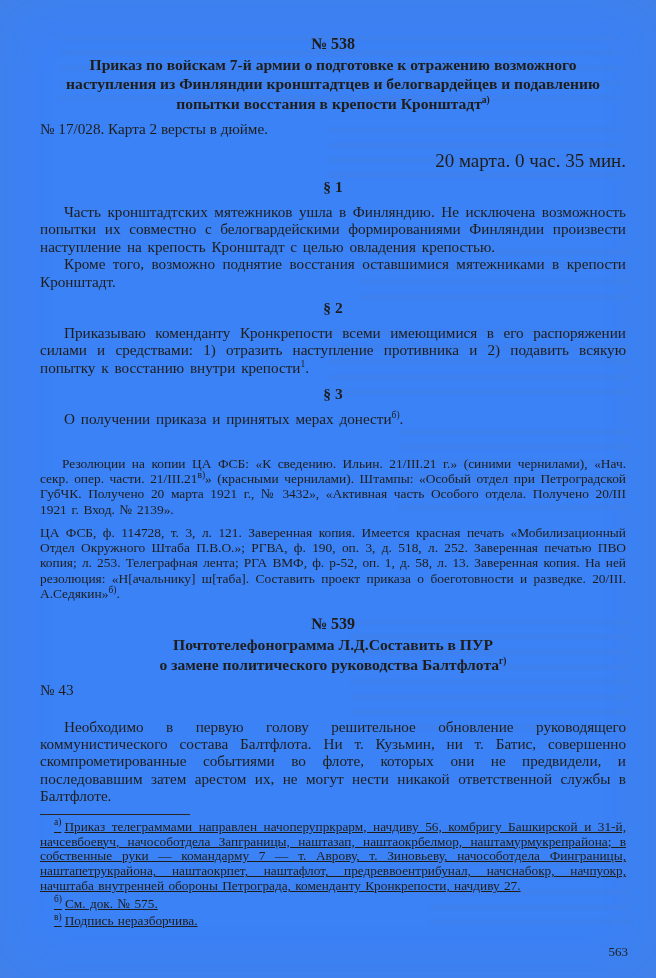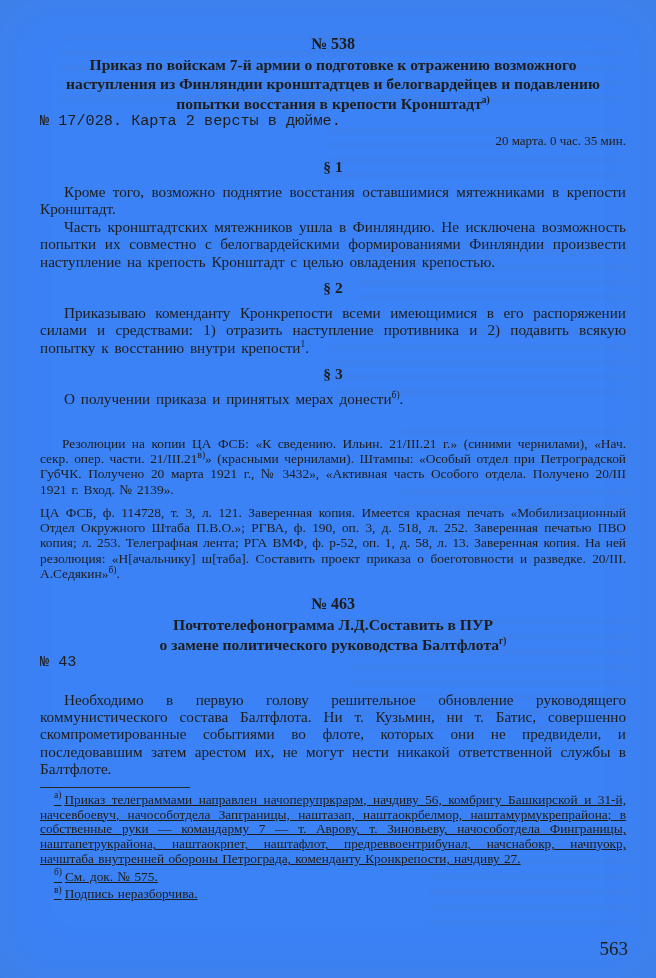--- a/index.html
+++ b/index.html
@@ -50,27 +50,27 @@
   .doc-title {
     text-align: center;
     font-weight: bold;
     font-size: 15.6px;
     line-height: 19.4px;
     margin: 0 6px;
   }
   .refline {
     font-size: 15.2px;
     line-height: 17.4px;
-    font-family: Liberation Mono, monospace;
+    margin-top: 7px;
   }
   .right-block {
     text-align: right;
-    font-size: 13px;
+    font-size: 19px;
     line-height: 17.4px;
-    margin-top: 1px;
+    margin-top: 14px;
   }
   .sect {
     text-align: center;
     font-weight: bold;
     font-size: 15.5px;
     margin: 9px 0 7px 0;
   }
   .para {
     font-size: 15.2px;
     line-height: 17.4px;
@@ -115,21 +115,21 @@
     word-spacing: 1px;
     text-indent: 14px;
     margin: 0 0 2.5px 0;
     text-decoration: underline;
   }
   .fn sup { margin-right: 3px; }
   .pageno {
     position: absolute;
     right: 28px;
     bottom: 18px;
-    font-size: 19px;
+    font-size: 13px;
   }
 </style>
 </head>
 <body>
 
 <div class="page">
 
   <div class="bleed b1"></div>
   <div class="bleed b2"></div>
   <div class="bleed b3"></div>
@@ -144,37 +144,37 @@
       <div class="doc-num">№ 538</div>
       <h1 class="doc-title"><span>Приказ по войскам 7-й армии о подготовке к отражению возможного наступления из Финляндии кронштадтцев и белогвардейцев и подавлению попытки восстания в крепости Кронштадт</span><sup>а)</sup></h1>
 
       <div class="refline">№ 17/028. Карта 2 версты в дюйме.</div>
 
       <div class="right-block">
         <div>20 марта. 0 час. 35 мин.</div>
       </div>
 
       <div class="sect">§ 1</div>
+      <p class="para">Часть кронштадтских мятежников ушла в Финляндию. Не исключена возможность попытки их совместно с белогвардейскими формированиями Финляндии произвести наступление на крепость Кронштадт с целью овладения крепостью.</p>
       <p class="para">Кроме того, возможно поднятие восстания оставшимися мятежниками в крепости Кронштадт.</p>
-      <p class="para">Часть кронштадтских мятежников ушла в Финляндию. Не исключена возможность попытки их совместно с белогвардейскими формированиями Финляндии произвести наступление на крепость Кронштадт с целью овладения крепостью.</p>
 
       <div class="sect">§ 2</div>
       <p class="para"><span>Приказываю коменданту Кронкрепости всеми имеющимися в его распоряжении силами и средствами: 1) отразить наступление противника и 2) подавить всякую попытку к восстанию внутри крепости</span><sup>1</sup><span>.</span></p>
 
       <div class="sect">§ 3</div>
       <p class="para"><span>О получении приказа и принятых мерах донести</span><sup>б)</sup><span>.</span></p>
 
 
       <p class="small indent res-para"><span>Резолюции на копии ЦА ФСБ: «К сведению. Ильин. 21/III.21 г.» (синими чернилами), «Нач. секр. опер. части. 21/III.21</span><sup>в)</sup><span>» (красными чернилами). Штампы: «Особый отдел при Петроградской ГубЧК. Получено 20 марта 1921 г., № 3432», «Активная часть Особого отдела. Получено 20/III 1921 г. Вход. № 2139».</span></p>
 
       <p class="small arch-para"><span>ЦА ФСБ, ф. 114728, т. 3, л. 121. Заверенная копия. Имеется красная печать «Мобилизационный Отдел Окружного Штаба П.В.О.»; РГВА, ф. 190, оп. 3, д. 518, л. 252. Заверенная печатью ПВО копия; л. 253. Телеграфная лента; РГА ВМФ, ф. р-52, оп. 1, д. 58, л. 13. Заверенная копия. На ней резолюция: «Н[ачальнику] ш[таба]. Составить проект приказа о боеготовности и разведке. 20/III. А.Седякин»</span><sup>б)</sup><span>.</span></p>
     </section>
 
     <section class="doc539">
-      <div class="doc-num">№ 463</div>
+      <div class="doc-num">№ 539</div>
       <h1 class="doc-title"><span>Почтотелефонограмма Л.Д.Составить в ПУР</span><br><span>о замене политического руководства Балтфлота</span><sup>г)</sup></h1>
 
       <div class="refline">№ 43</div>
 
 
       <p class="para para1">Необходимо в первую голову решительное обновление руководящего коммунистического состава Балтфлота. Ни т. Кузьмин, ни т. Батис, совершенно скомпрометированные событиями во флоте, которых они не предвидели, и последовавшим затем арестом их, не могут нести никакой ответственной службы в Балтфлоте.</p>
     </section>
 
     <hr class="fn-rule">
 

